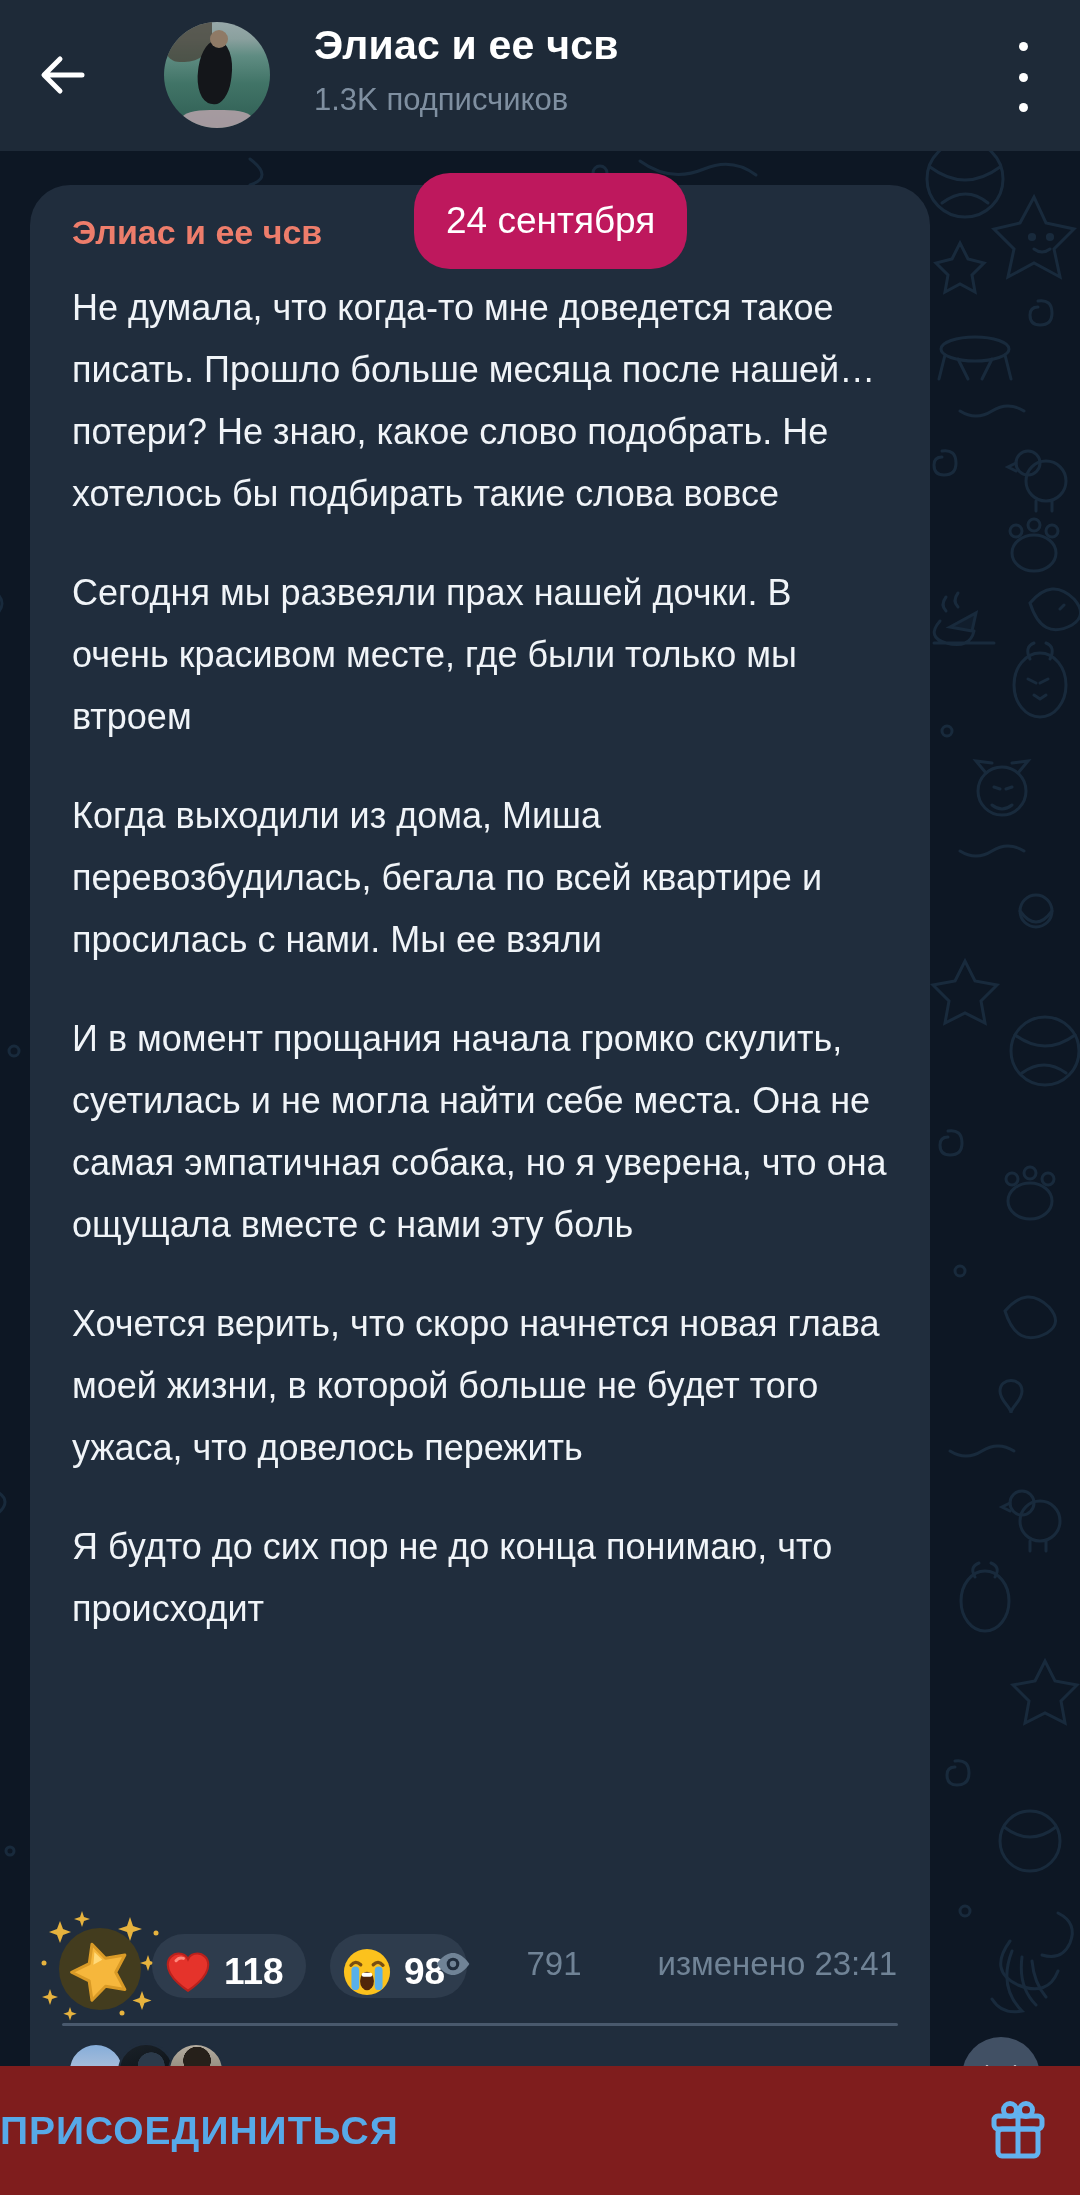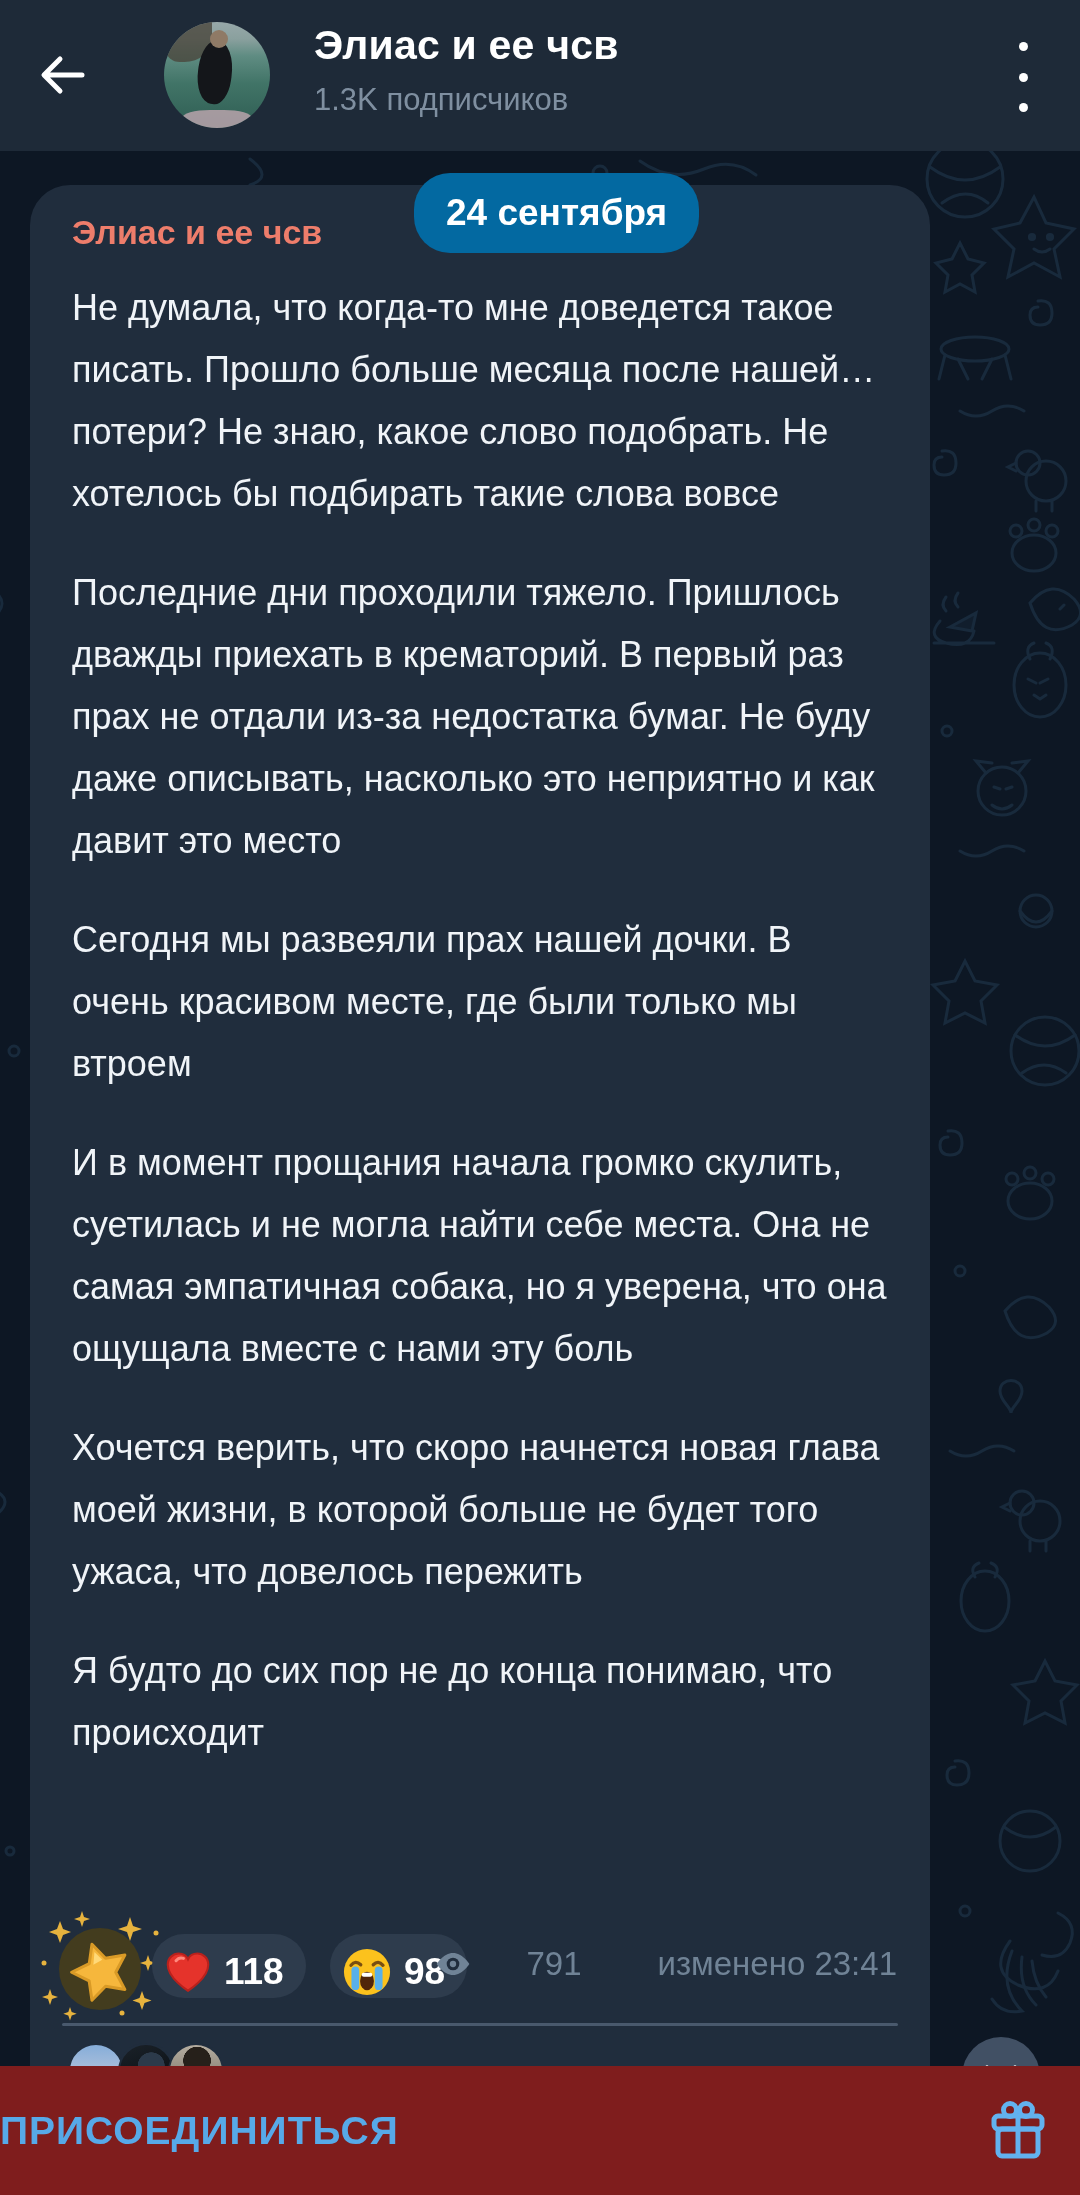--- a/index.html
+++ b/index.html
@@ -46,22 +46,22 @@
 
   
   .c-sep{position:absolute;left:32px;top:1838px;width:836px;height:3px;background:#49596d;border-radius:2px;}
   .c-avatars{position:absolute;left:38px;top:1858px;height:60px;display:flex;cursor:pointer;}
   .c-avatars .ca{width:56px;height:56px;border-radius:50%;margin-right:-6px;border:2px solid #202d3d;box-sizing:border-box;}
   .ca.a1{background:radial-gradient(circle at 50% 72%,#2a211c 0 26%,rgba(0,0,0,0) 27%),linear-gradient(180deg,#86add9 0%,#a7bedb 45%,#54779e 100%);}
   .ca.a2{background:radial-gradient(circle at 60% 40%,#2c3a4a 0 30%,rgba(0,0,0,0) 31%),linear-gradient(160deg,#1b2229 0%,#0c1116 70%);}
   .ca.a3{background:radial-gradient(circle at 52% 30%,#26201a 0 30%,rgba(0,0,0,0) 31%),linear-gradient(180deg,#b5ada0 0%,#6f685c 100%);}
 
   
-  .date-pill{position:absolute;left:414px;top:173px;height:72px;line-height:72px;padding:4px 32px;border-radius:36px;
-    background:#0369a1;color:#fff;font-size:37px;font-weight:bold;z-index:2;cursor:pointer;}
+  .date-pill{position:absolute;left:414px;top:173px;height:72px;line-height:72px;padding:12px 32px;border-radius:36px;
+    background:#be185d;color:#fff;font-size:37px;font-weight:normal;z-index:2;cursor:pointer;}
 
   
   .fab{position:absolute;left:962px;top:2037px;width:78px;height:78px;border-radius:50%;background:#415064;z-index:2;
     display:flex;align-items:center;justify-content:center;cursor:pointer;}
 
   
   .joinbar{position:absolute;left:0;top:2066px;width:1080px;height:129px;background:#7f1d1d;z-index:7;
     display:flex;align-items:center;justify-content:flex-start;}
   .join-label{color:#57a9e8;font-size:39px;font-weight:bold;letter-spacing:1px;cursor:pointer;}
   .gift{position:absolute;left:991px;top:2100px;width:54px;height:62px;z-index:8;cursor:pointer;}
@@ -140,22 +140,22 @@
       <path d="M-4 1340 q18 10 0 24"></path>
       <circle cx="10" cy="1700" r="4"></circle>
     </svg>
   </div>
 
   <div class="bubble">
     <div class="sender">Элиас и ее чсв</div>
 
     <div class="msg">
       <p>Не думала, что когда-то мне доведется такое писать. Прошло больше месяца после нашей… потери? Не знаю, какое слово подобрать. Не хотелось бы подбирать такие слова вовсе</p>
-      <p>Последние дни проходили тяжело. Пришлось дважды приехать в крематорий. В первый раз прах не отдали из-за недостатка бумаг. Не буду даже описывать, насколько это неприятно и как давит это место</p>
       <p>Сегодня мы развеяли прах нашей дочки. В очень красивом месте, где были только мы втроем</p>
+      <p>Когда выходили из дома, Миша перевозбудилась, бегала по всей квартире и просилась с нами. Мы ее взяли</p>
       <p>И в момент прощания начала громко скулить, суетилась и не могла найти себе места. Она не самая эмпатичная собака, но я уверена, что она ощущала вместе с нами эту боль</p>
       <p>Хочется верить, что скоро начнется новая глава моей жизни, в которой больше не будет того ужаса, что довелось пережить</p>
       <p>Я будто до сих пор не до конца понимаю, что происходит</p>
     </div>
 
     <div class="star-react">
       <svg width="124" height="114" viewBox="0 0 124 114">
         <g>
           <circle cx="62" cy="62" r="41" fill="#433c1e"></circle>
           <g transform="rotate(-18 62 62)">

